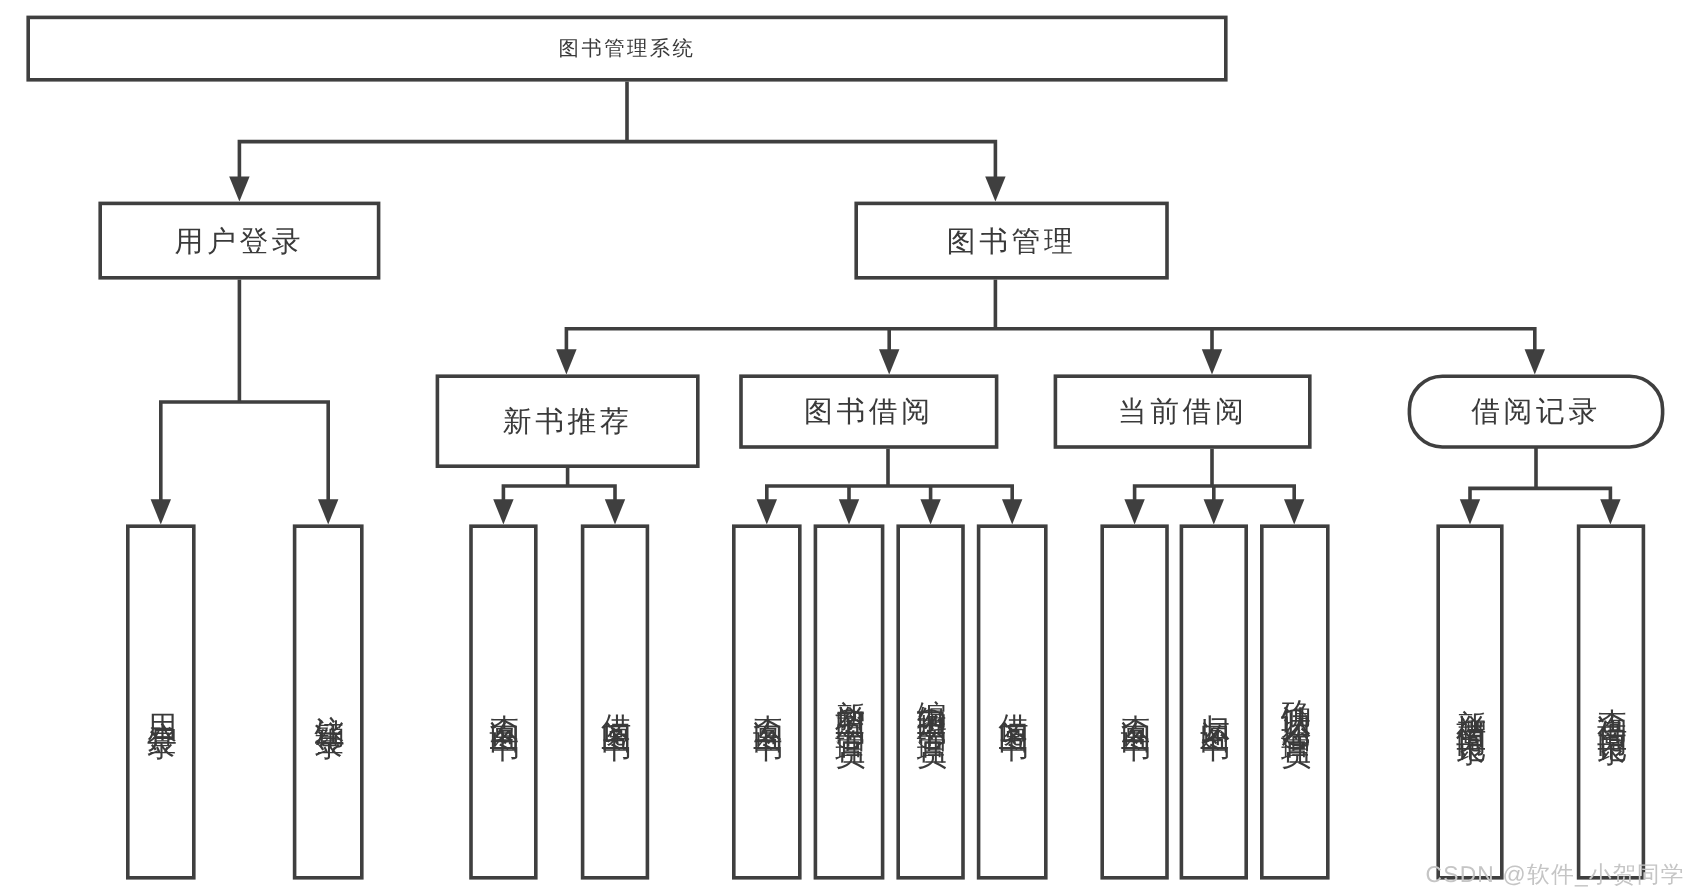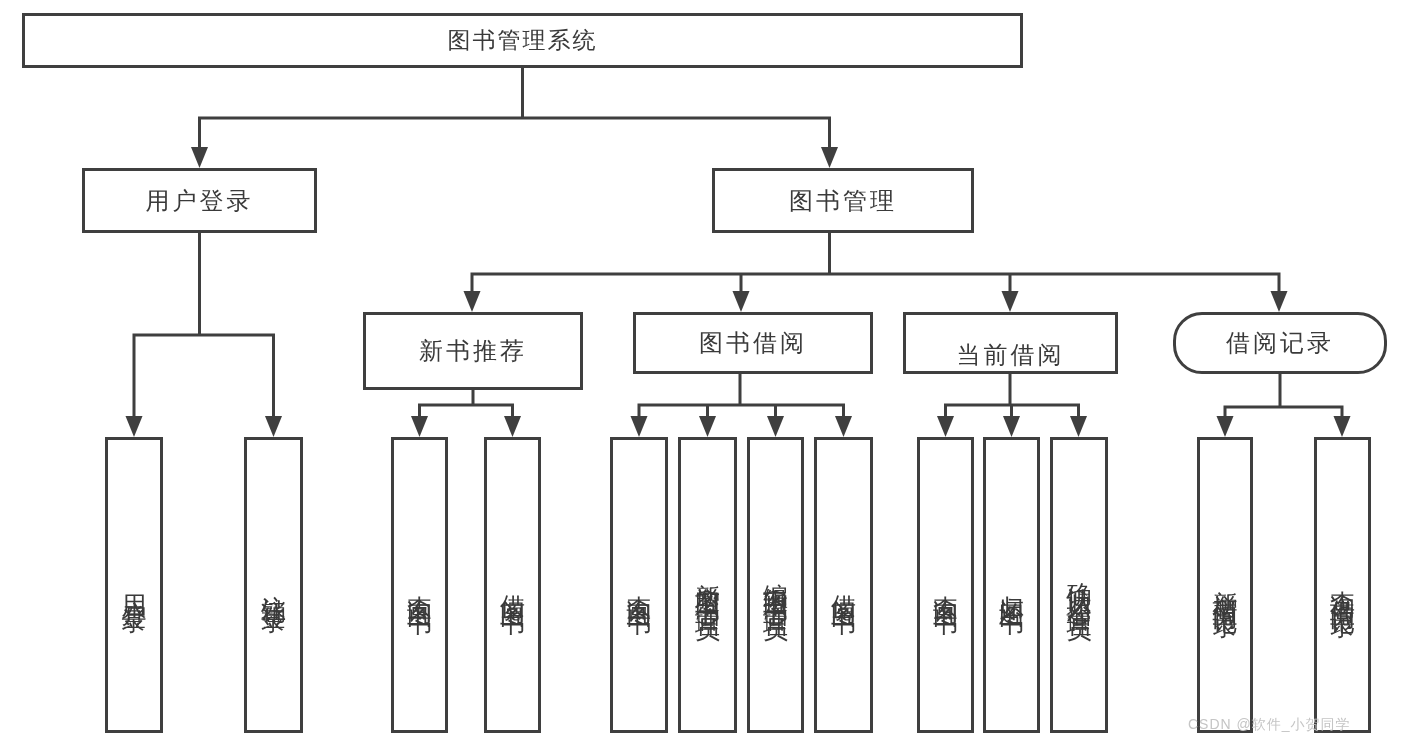--- a/index.html
+++ b/index.html
@@ -25,36 +25,36 @@
     display: flex;
     align-items: center;
     justify-content: center;
   }
   .h-label {
     font-size: 24px;
     letter-spacing: 3px;
     white-space: nowrap;
   }
   .root .h-label {
-    font-size: 23px;
+    font-size: 17px;
     letter-spacing: 2px;
   }
   .leaf .v-label {
     writing-mode: vertical-rl;
     text-orientation: mixed;
     font-size: 25px;
     letter-spacing: 5px;
     line-height: 1;
     white-space: nowrap;
   }
   .watermark {
     position: absolute;
     left: 1188px;
     top: 716px;
-    font-size: 14px;
+    font-size: 19px;
     letter-spacing: 1px;
     color: var(--watermark, #c5c5c5);
     white-space: nowrap;
     z-index: 5;
   }
 </style>
 </head>
 <body>
 
 <div class="canvas">
@@ -106,24 +106,24 @@
   <div class="node" style="left:82px; top:168px; width:235px; height:65px;">
     <span class="h-label">用户登录</span>
   </div>
   <div class="node" style="left:712px; top:168px; width:262px; height:65px;">
     <span class="h-label">图书管理</span>
   </div>
 
   <div class="node" style="left:363px; top:312px; width:220px; height:78px;">
     <span class="h-label">新书推荐</span>
   </div>
-  <div class="node" style="left:633px; top:312px; width:240px; height:62px;">
+  <div class="node" style="left:616px; top:312px; width:216px; height:62px;">
     <span class="h-label">图书借阅</span>
   </div>
-  <div class="node" style="left:903px; top:312px; width:215px; height:62px;align-items:flex-end;">
+  <div class="node" style="left:878px; top:312px; width:215px; height:62px;">
     <span class="h-label">当前借阅</span>
   </div>
   <div class="node" style="left:1173px; top:312px; width:214px; height:62px;border-radius:29px;">
     <span class="h-label">借阅记录</span>
   </div>
 
   <div class="node leaf" style="left:105px; top:437px; width:58px; height:296px;">
     <span class="v-label">用户登录</span>
   </div>
   <div class="node leaf" style="left:244px; top:437px; width:59px; height:296px;">

